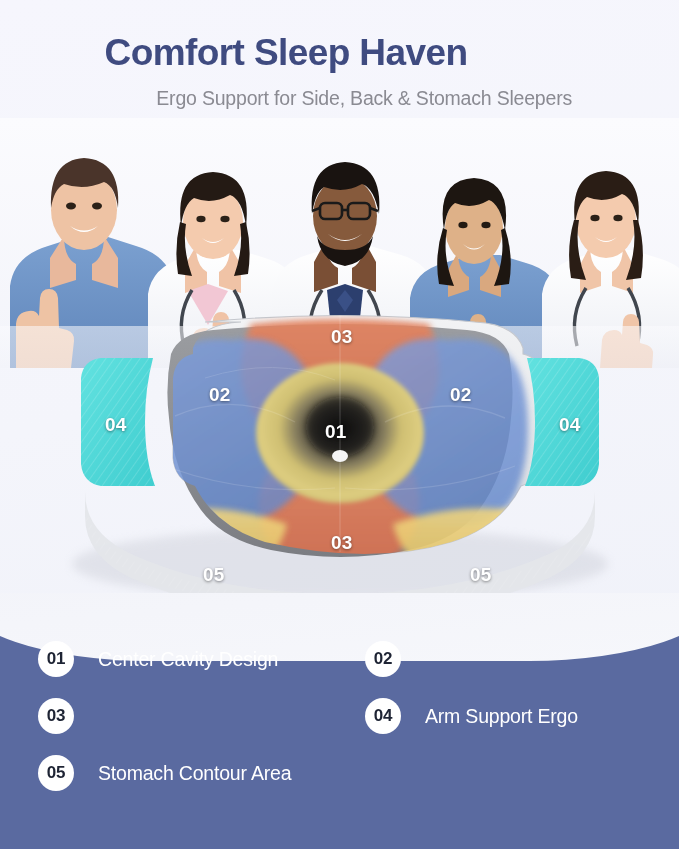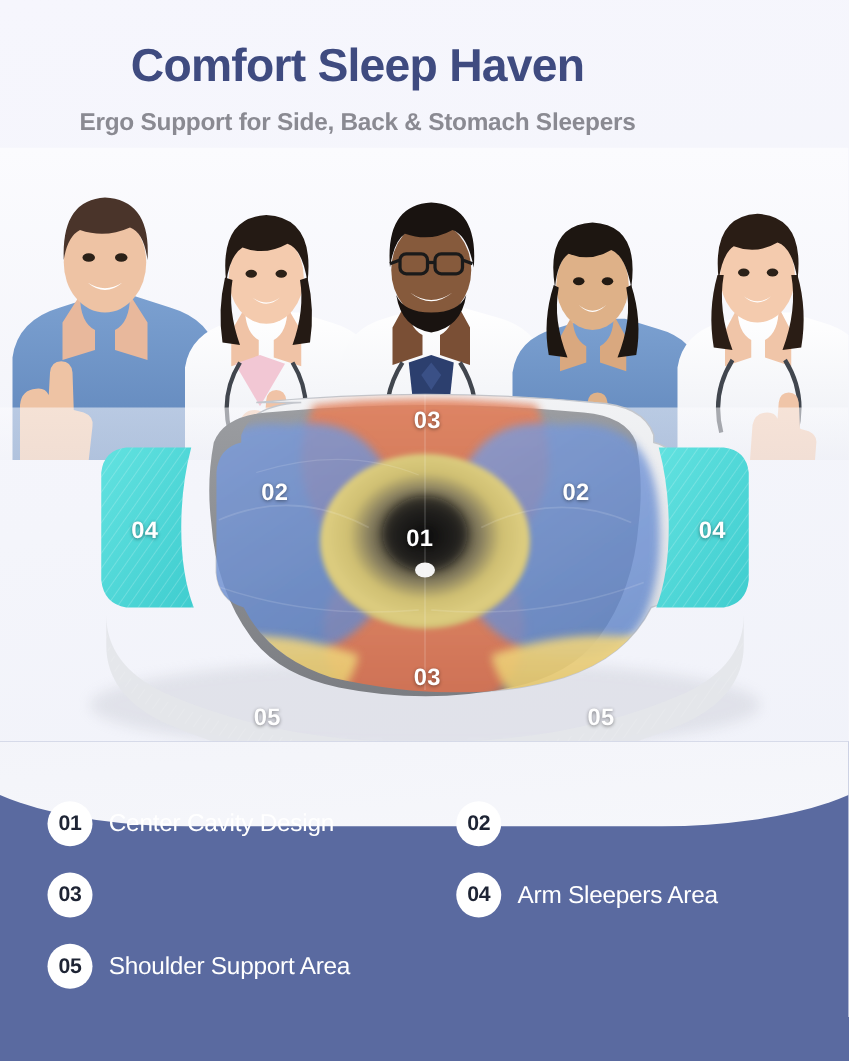--- a/index.html
+++ b/index.html
@@ -34,23 +34,24 @@
     font-size: 37px;
     font-weight: bold;
     color: #3f4b80;
     letter-spacing: -0.6px;
     line-height: 1.05;
     margin: 0;
   }
   .subtitle {
     font-size: 19.5px;
     color: #8a8a92;
-    font-weight: 700;
+    font-weight: 400;
     margin: 14px 0 0 0;
     letter-spacing: -0.2px;
+    text-align: right;
   }
 
   
   .photo-band {
     position: absolute;
     top: 118px; left: 0;
     width: 679px;
     height: 250px;
     z-index: 10;
   }
@@ -121,21 +122,21 @@
     background: #ffffff;
     color: #1e2434;
     font-size: 17px;
     font-weight: bold;
     display: flex;
     align-items: center;
     justify-content: center;
     letter-spacing: -0.3px;
   }
   .legend-text {
-    margin-left: 13px;
+    margin-left: 24px;
     color: #ffffff;
     font-size: 19.5px;
     font-weight: 400;
     letter-spacing: -0.2px;
     white-space: nowrap;
   }
 </style>
 </head>
 <body>
 
@@ -378,24 +379,24 @@
       </div>
       <div class="legend-item col2">
         <span class="badge">02</span>
       </div>
 
       <div class="legend-item">
         <span class="badge">03</span>
       </div>
       <div class="legend-item col2">
         <span class="badge">04</span>
-        <span class="legend-text">Arm Sleepers Area</span>
+        <span class="legend-text">Arm Support Ergo</span>
       </div>
 
       <div class="legend-item">
         <span class="badge">05</span>
-        <span class="legend-text">Shoulder Support Area</span>
+        <span class="legend-text">Stomach Contour Area</span>
       </div>
       <div class="legend-item col2"></div>
     </div>
   </div>
 
 </div>
 
 </body></html>

